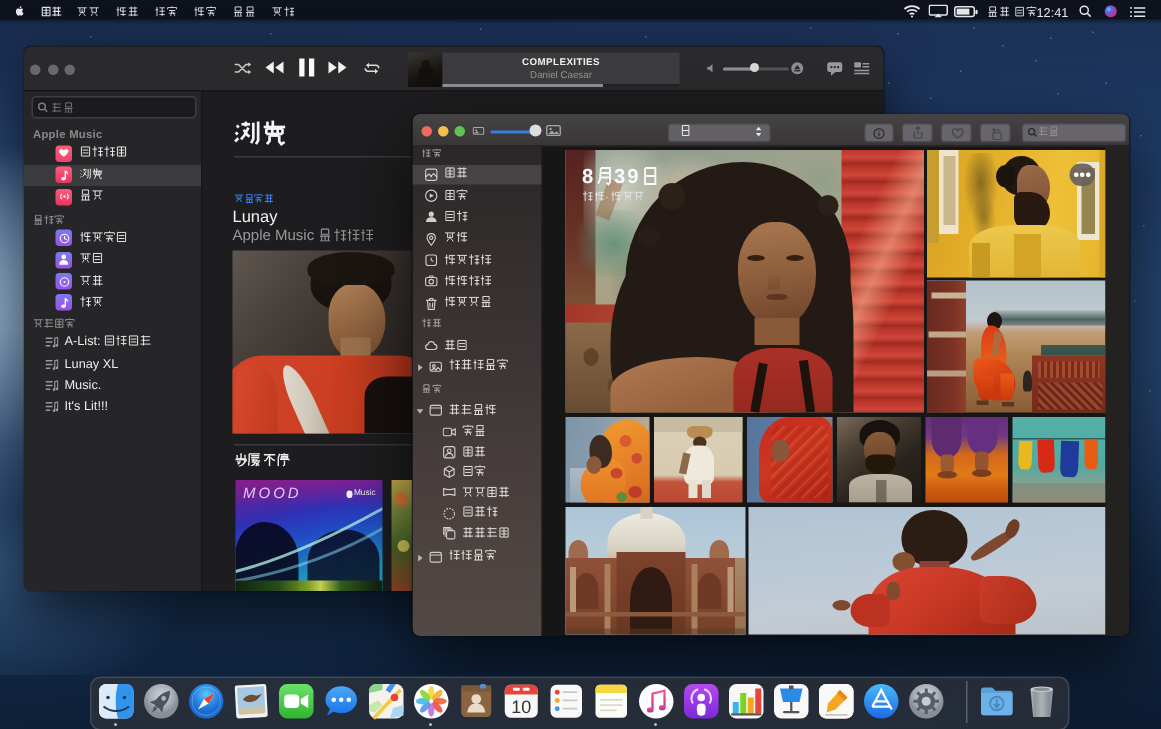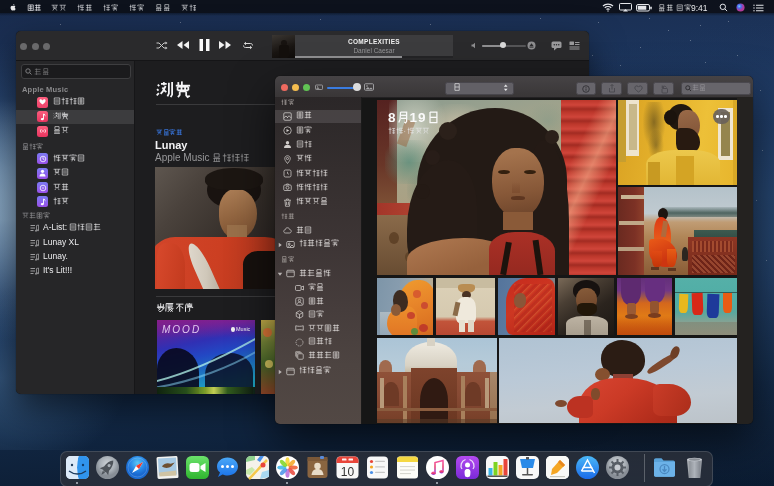--- a/index.html
+++ b/index.html
@@ -183,21 +183,21 @@
       <path d="M26 62 L74 62"></path>
     </svg><svg width="7.5" height="7.5" viewBox="0 0 100 100" fill="none" stroke="#e8e9eb" stroke-width="8" stroke-linecap="butt" style="vertical-align:-0.14em">
       <path d="M50 2 L50 14"></path>
       <path d="M10 14 L90 14"></path>
       <path d="M10 14 L10 30"></path>
       <path d="M90 14 L90 30"></path>
       <path d="M22 40 L78 40"></path>
       <path d="M20 64 L80 64"></path>
       <path d="M50 40 L36 92"></path>
       <path d="M56 52 L74 88"></path>
-    </svg><span style="font-size:8.5px">9:41</span></div>
+    </svg><span style="font-size:8.5px">12:41</span></div>
 <svg class="a" style="left:719px;top:3px" width="9" height="9" viewBox="0 0 20 20" fill="none" stroke="#e4e6ea" stroke-width="2.2">
     <circle cx="8.5" cy="8.5" r="6"></circle>
     <path d="M13 13 L18 18"></path>
   </svg>
 <svg class="a" style="left:736px;top:3px" width="9" height="9" viewBox="0 0 20 20">
     <defs>
       <radialGradient id="siri" cx="35%" cy="35%">
         <stop offset="0%" stop-color="#7ad0f5"></stop>
         <stop offset="45%" stop-color="#4a6cf0"></stop>
         <stop offset="100%" stop-color="#b03a9a"></stop>
@@ -565,21 +565,21 @@
     </svg></div>
 <div class="a" style="left:43px;top:237.5px;font-size:8.5px;line-height:9.775px;color:#ececee;font-weight:400;white-space:nowrap;"><span style="color:#ececee">Lunay XL</span></div>
 <div class="a" style="left:30px;top:253px;line-height:0"><svg width="9" height="9" viewBox="0 0 18 18" fill="#9a9a9c">
       <rect x="1" y="2" width="9" height="2"></rect>
       <rect x="1" y="7" width="9" height="2"></rect>
       <rect x="1" y="12" width="6" height="2"></rect>
       <path d="M13 13 L13 3 L17 2 L17 12" stroke="#9a9a9c" stroke-width="1.6" fill="none"></path>
       <circle cx="12" cy="13.5" r="1.8"></circle>
       <circle cx="16" cy="12.5" r="1.8"></circle>
     </svg></div>
-<div class="a" style="left:43px;top:252px;font-size:8.5px;line-height:9.775px;color:#ececee;font-weight:400;white-space:nowrap;"><span style="color:#ececee">Lunay.</span></div>
+<div class="a" style="left:43px;top:252px;font-size:8.5px;line-height:9.775px;color:#ececee;font-weight:400;white-space:nowrap;"><span style="color:#ececee">Music.</span></div>
 <div class="a" style="left:30px;top:267px;line-height:0"><svg width="9" height="9" viewBox="0 0 18 18" fill="#9a9a9c">
       <rect x="1" y="2" width="9" height="2"></rect>
       <rect x="1" y="7" width="9" height="2"></rect>
       <rect x="1" y="12" width="6" height="2"></rect>
       <path d="M13 13 L13 3 L17 2 L17 12" stroke="#9a9a9c" stroke-width="1.6" fill="none"></path>
       <circle cx="12" cy="13.5" r="1.8"></circle>
       <circle cx="16" cy="12.5" r="1.8"></circle>
     </svg></div>
 <div class="a" style="left:43px;top:266px;font-size:8.5px;line-height:9.775px;color:#ececee;font-weight:400;white-space:nowrap;"><span style="color:#ececee">It's Lit!!!</span></div>
 <div class="a" style="left:135px;top:61px;width:454px;height:333px;background:#1d1d1f;border-radius:0 0 5px 0"></div>
@@ -633,21 +633,21 @@
       <path d="M20 64 L80 64"></path>
       <path d="M50 40 L36 92"></path>
       <path d="M56 52 L74 88"></path>
     </svg><svg width="6.6" height="6.6" viewBox="0 0 100 100" fill="none" stroke="#3b7ef0" stroke-width="10" stroke-linecap="butt" style="vertical-align:-0.14em">
       <path d="M12 18 L88 18"></path>
       <path d="M16 48 L84 48"></path>
       <path d="M8 80 L92 80"></path>
       <path d="M34 6 L34 92"></path>
       <path d="M66 6 L66 92"></path>
     </svg></div>
-<div class="a" style="left:155px;top:139px;font-size:11px;line-height:12.65px;color:#f2f2f4;font-weight:700;white-space:nowrap;">Lunay</div>
+<div class="a" style="left:155px;top:139px;font-size:11px;line-height:12.65px;color:#f2f2f4;font-weight:400;white-space:nowrap;">Lunay</div>
 <div class="a" style="left:155px;top:152px;font-size:10px;line-height:11.5px;color:#98989a;font-weight:400;white-space:nowrap;">Apple Music <svg width="9.4" height="9.4" viewBox="0 0 100 100" fill="none" stroke="#98989a" stroke-width="8" stroke-linecap="butt" style="vertical-align:-0.14em">
       <path d="M24 8 L76 8"></path>
       <path d="M24 8 L24 44 L76 44 L76 8"></path>
       <path d="M14 58 L86 58"></path>
       <path d="M26 58 L26 92"></path>
       <path d="M50 58 L50 92"></path>
       <path d="M74 58 L74 92"></path>
       <path d="M14 92 L86 92"></path>
     </svg><svg width="9.4" height="9.4" viewBox="0 0 100 100" fill="none" stroke="#98989a" stroke-width="8" stroke-linecap="butt" style="vertical-align:-0.14em">
       <path d="M28 6 L28 94"></path>
@@ -1337,21 +1337,21 @@
 <div class="a" style="left:30px;top:138px;width:104px;height:40px;border-radius:55% 45% 0 0;background:linear-gradient(160deg,#b07a52,#96613c 70%)"></div>
 <div class="a" style="left:112px;top:132px;width:66px;height:43px;border-radius:40% 45% 0 0;background:linear-gradient(180deg,#ab3026,#952920)"></div>
 <div class="a" style="left:126px;top:142px;width:6px;height:33px;background:#1d130d;transform:rotate(10deg)"></div>
 <div class="a" style="left:158px;top:140px;width:6px;height:35px;background:#1d130d;transform:rotate(-8deg)"></div>
 </div>
 <div class="a" style="left:388px;top:110px;font-size:13.5px;line-height:15.525px;color:#fafafa;font-weight:700;white-space:nowrap;"><span style="letter-spacing:1.2px">8</span><svg width="12.7" height="12.7" viewBox="0 0 100 100" fill="none" stroke="#fafafa" stroke-width="10" stroke-linecap="butt" style="vertical-align:-0.14em">
       <path d="M28 8 L24 68 L14 90"></path>
       <path d="M28 8 L76 8 L76 82 L68 94 L58 86"></path>
       <path d="M32 34 L72 34"></path>
       <path d="M30 58 L72 58"></path>
-    </svg><span style="letter-spacing:1.2px">19</span><svg width="12.7" height="12.7" viewBox="0 0 100 100" fill="none" stroke="#fafafa" stroke-width="10" stroke-linecap="butt" style="vertical-align:-0.14em">
+    </svg><span style="letter-spacing:1.2px">39</span><svg width="12.7" height="12.7" viewBox="0 0 100 100" fill="none" stroke="#fafafa" stroke-width="10" stroke-linecap="butt" style="vertical-align:-0.14em">
       <path d="M24 8 L24 92 L78 92 L78 8 L24 8"></path>
       <path d="M24 50 L78 50"></path>
     </svg></div>
 <div class="a" style="left:388px;top:126px;font-size:8px;line-height:9.2px;color:#e8e8ea;font-weight:400;white-space:nowrap;"><svg width="7.5" height="7.5" viewBox="0 0 100 100" fill="none" stroke="#e8e8ea" stroke-width="8" stroke-linecap="butt" style="vertical-align:-0.14em">
       <path d="M28 6 L28 94"></path>
       <path d="M8 30 L48 30"></path>
       <path d="M56 20 L94 20"></path>
       <path d="M56 50 L94 50"></path>
       <path d="M75 20 L75 94"></path>
       <path d="M56 78 L94 78"></path>

